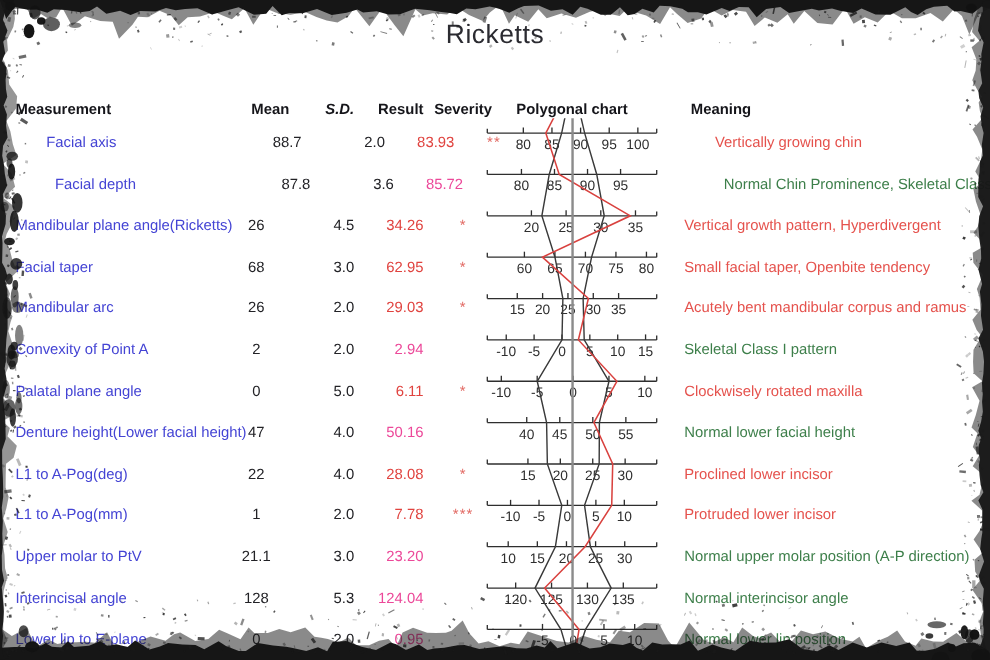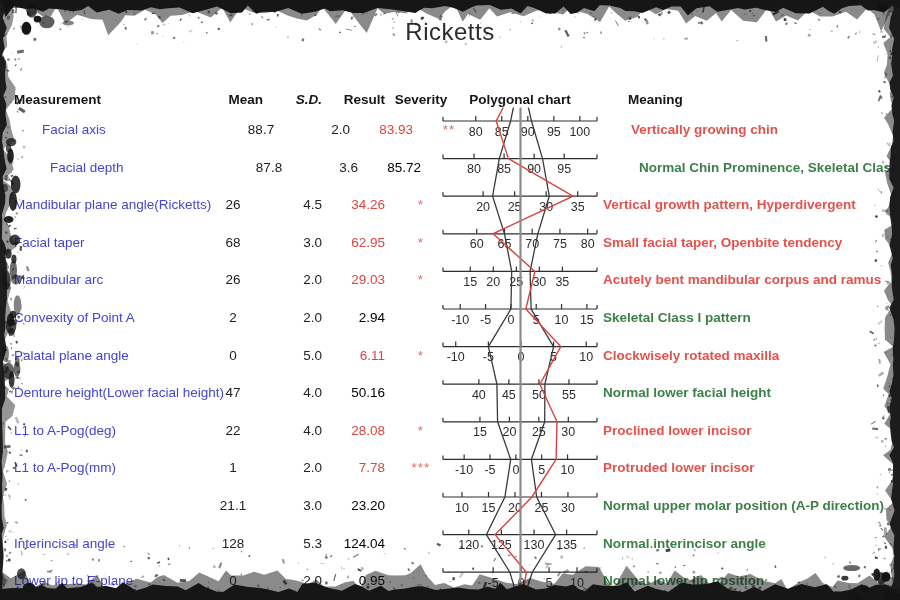--- a/index.html
+++ b/index.html
@@ -9,23 +9,23 @@
     font-size:24px;font-weight:400;color:#2b2b31;letter-spacing:.5px;}
   .hcell{position:absolute;top:86px;height:28px;line-height:28px;
     font-size:13.5px;font-weight:700;color:#15151a;text-align:right;}
   .row{position:absolute;left:0;width:900px;height:28px;line-height:28px;font-size:13.5px;}
   .cell{position:absolute;top:0;height:28px;line-height:28px;white-space:nowrap;}
   .c-meas{left:14px;color:#4444d4;cursor:pointer;}
   .c-mean{left:203px;width:60px;text-align:center;color:#222226;}
   .c-sd{left:267px;width:55px;text-align:right;color:#222226;}
   .c-res{left:325px;width:60px;text-align:right;}
   .c-sev{left:391px;width:60px;text-align:center;color:#e26a64;letter-spacing:1px;}
-  .c-mean-label{left:603px;font-weight:bold;}
+  .c-mean-label{left:622px;}
   .res-abnormal{color:#e0433f;}
-  .res-normal{color:#000000;}
+  .res-normal{color:#ec4899;}
   .mean-abnormal{color:#e5524d;}
   .mean-normal{color:#3d7f4a;}
   svg{position:absolute;top:0;left:0;pointer-events:none;}
   #chart-svg{z-index:2;}
   #border-svg{z-index:5;}
   #rows-container{position:absolute;top:0;left:0;z-index:1;}
 </style>
 </head>
 <body>
 
@@ -115,20 +115,21 @@
       </div>
       <div class="row" style="top: 454.4px;">
         <div class="cell c-meas">L1 to A-Pog(mm)</div>
         <div class="cell c-mean">1</div>
         <div class="cell c-sd">2.0</div>
         <div class="cell c-res res-abnormal">7.78</div>
         <div class="cell c-sev">***</div>
         <div class="cell c-mean-label mean-abnormal">Protruded lower incisor</div>
       </div>
       <div class="row" style="top: 492px;">
+        <div class="cell c-meas">Upper molar to PtV</div>
         <div class="cell c-mean">21.1</div>
         <div class="cell c-sd">3.0</div>
         <div class="cell c-res res-normal">23.20</div>
         <div class="cell c-sev"></div>
         <div class="cell c-mean-label mean-normal">Normal upper molar position (A-P direction)</div>
       </div>
       <div class="row" style="top: 529.6px;">
         <div class="cell c-meas">Interincisal angle</div>
         <div class="cell c-mean">128</div>
         <div class="cell c-sd">5.3</div>

